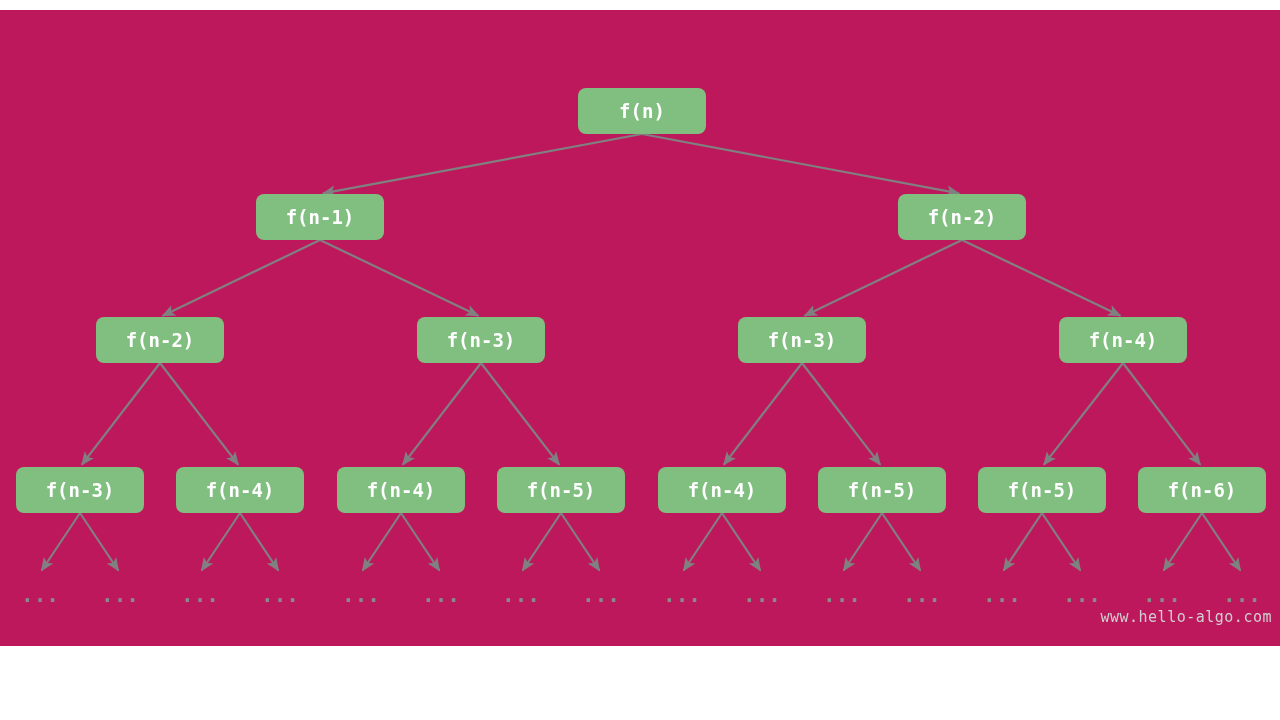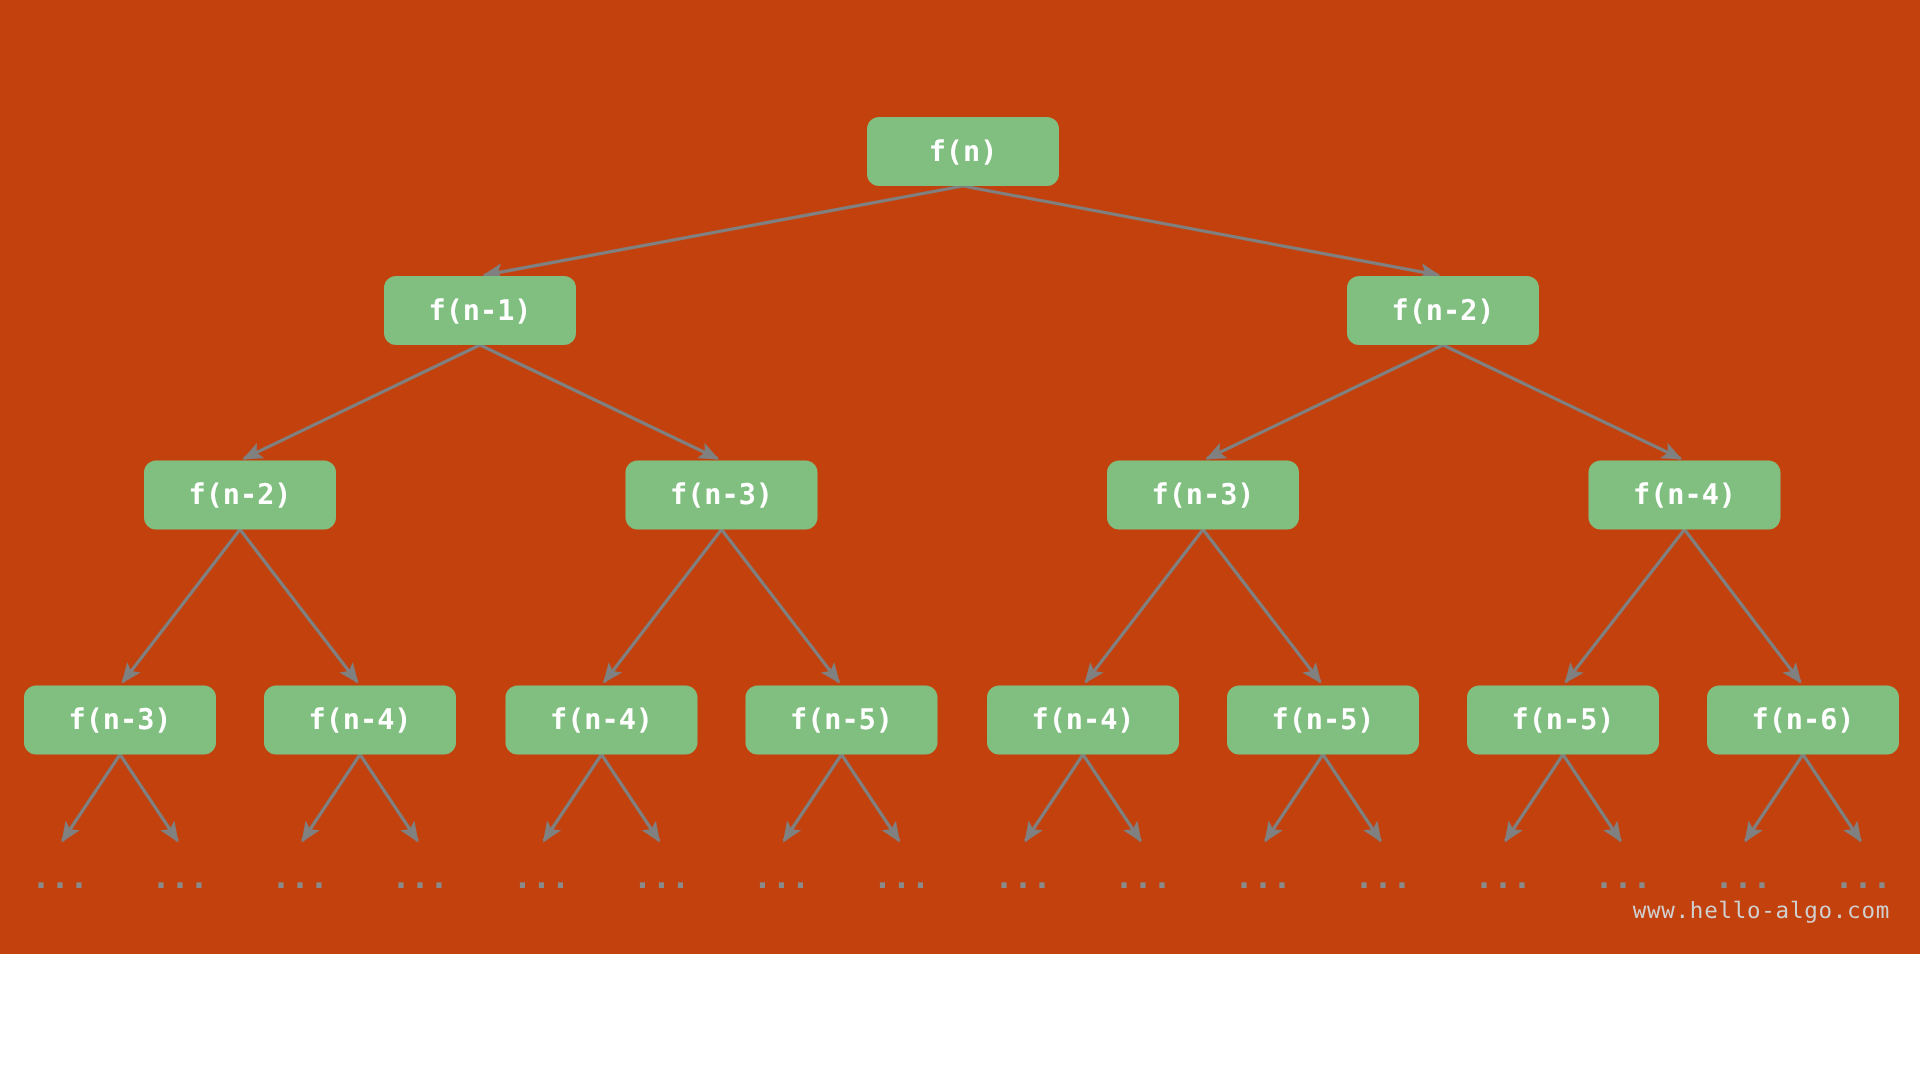--- a/index.html
+++ b/index.html
@@ -10,21 +10,22 @@
   body {
     width: 1280px;
     height: 720px;
     overflow: hidden;
     font-family: "DejaVu Sans Mono", "Liberation Mono", monospace;
   }
   #diagram-root {
     position: relative;
     width: 1280px;
     height: 636px;
-    background: #c2410c;
+    background: #be185d;
+    margin-top: 10px;
   }
   svg#tree-svg {
     position: absolute;
     left: 0;
     top: 0;
     width: 1280px;
     height: 720px;
     display: block;
   }
   .node-rect {
@@ -47,21 +48,21 @@
   .ellipsis-label {
     fill: #8a8a8a;
     font-family: "DejaVu Sans Mono", "Liberation Mono", monospace;
     font-size: 21px;
     font-weight: bold;
     text-anchor: middle;
     dominant-baseline: middle;
   }
   .watermark {
     position: absolute;
-    right: 20px;
+    right: 8px;
     bottom: 20px;
     color: #d0d0d0;
     font-family: "DejaVu Sans Mono", "Liberation Mono", monospace;
     font-size: 15px;
     letter-spacing: 0.5px;
     user-select: none;
   }
 </style>
 </head>
 <body>

